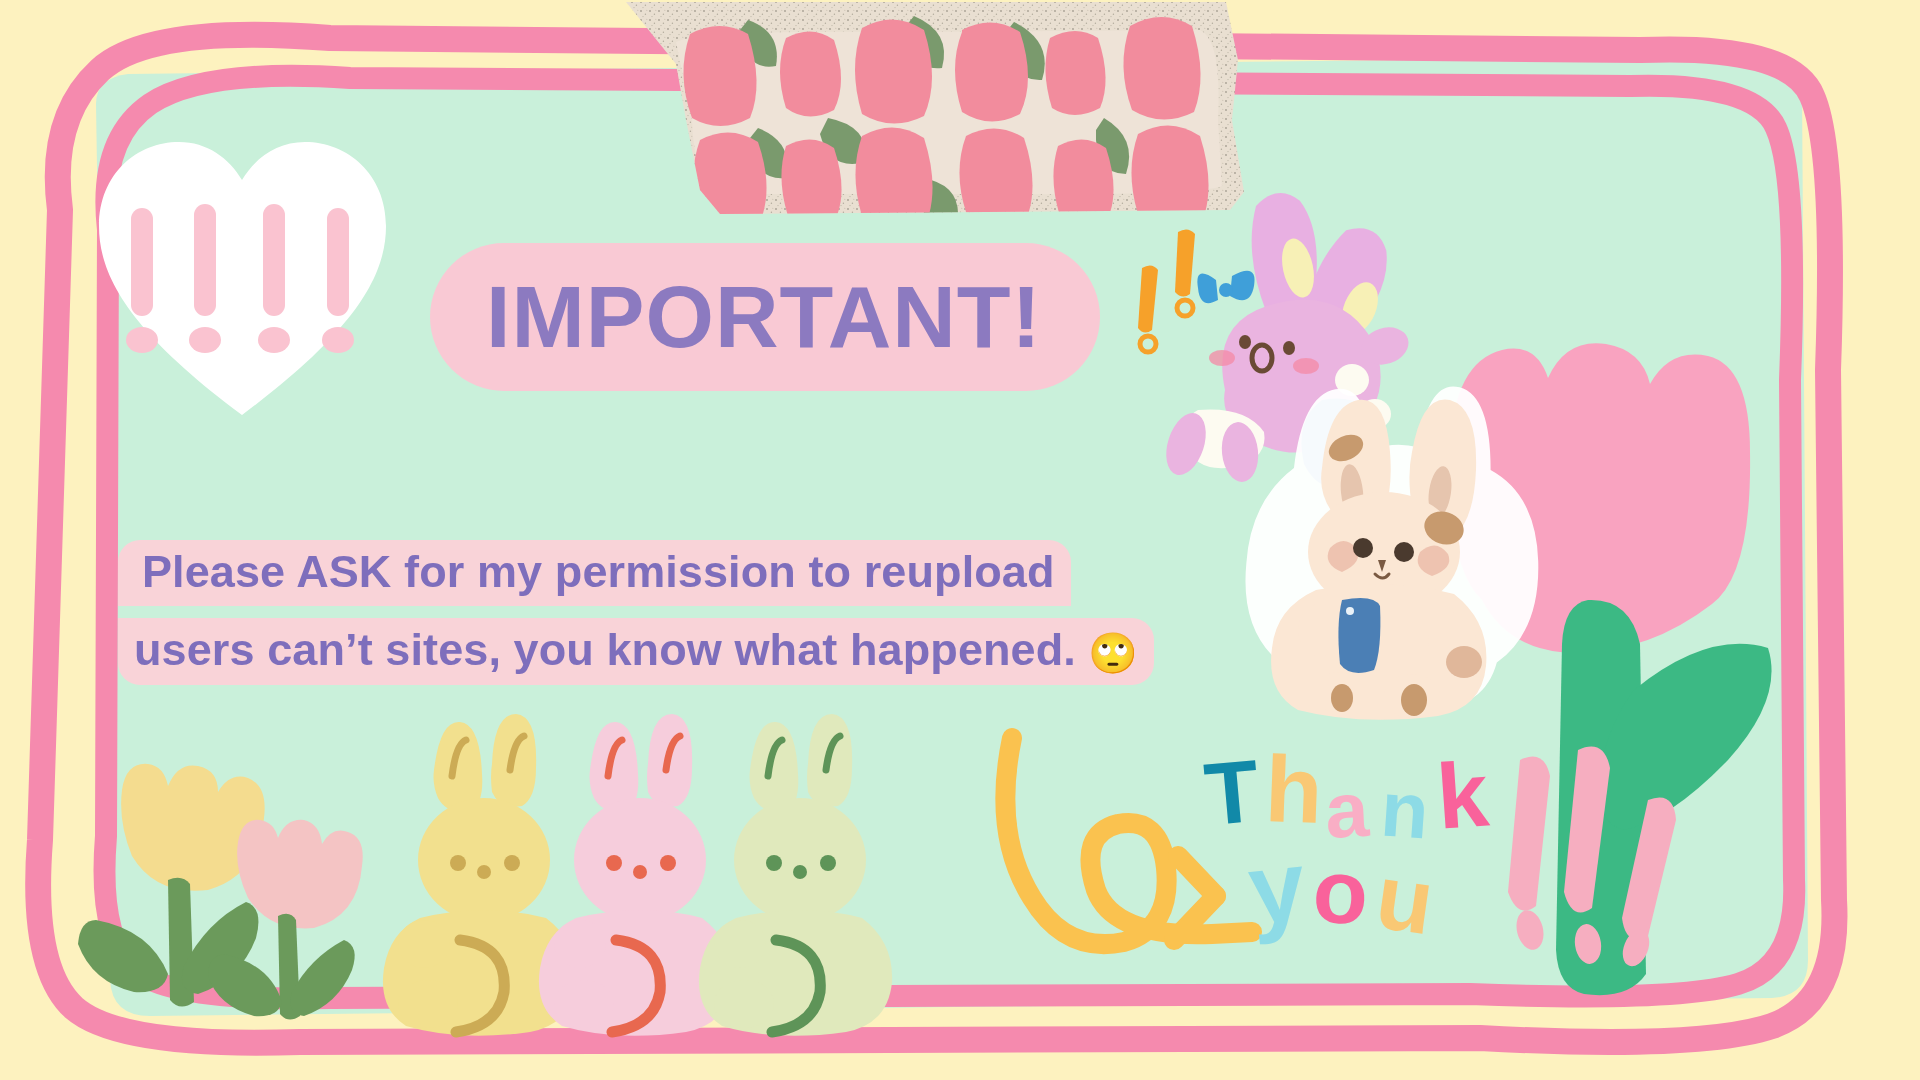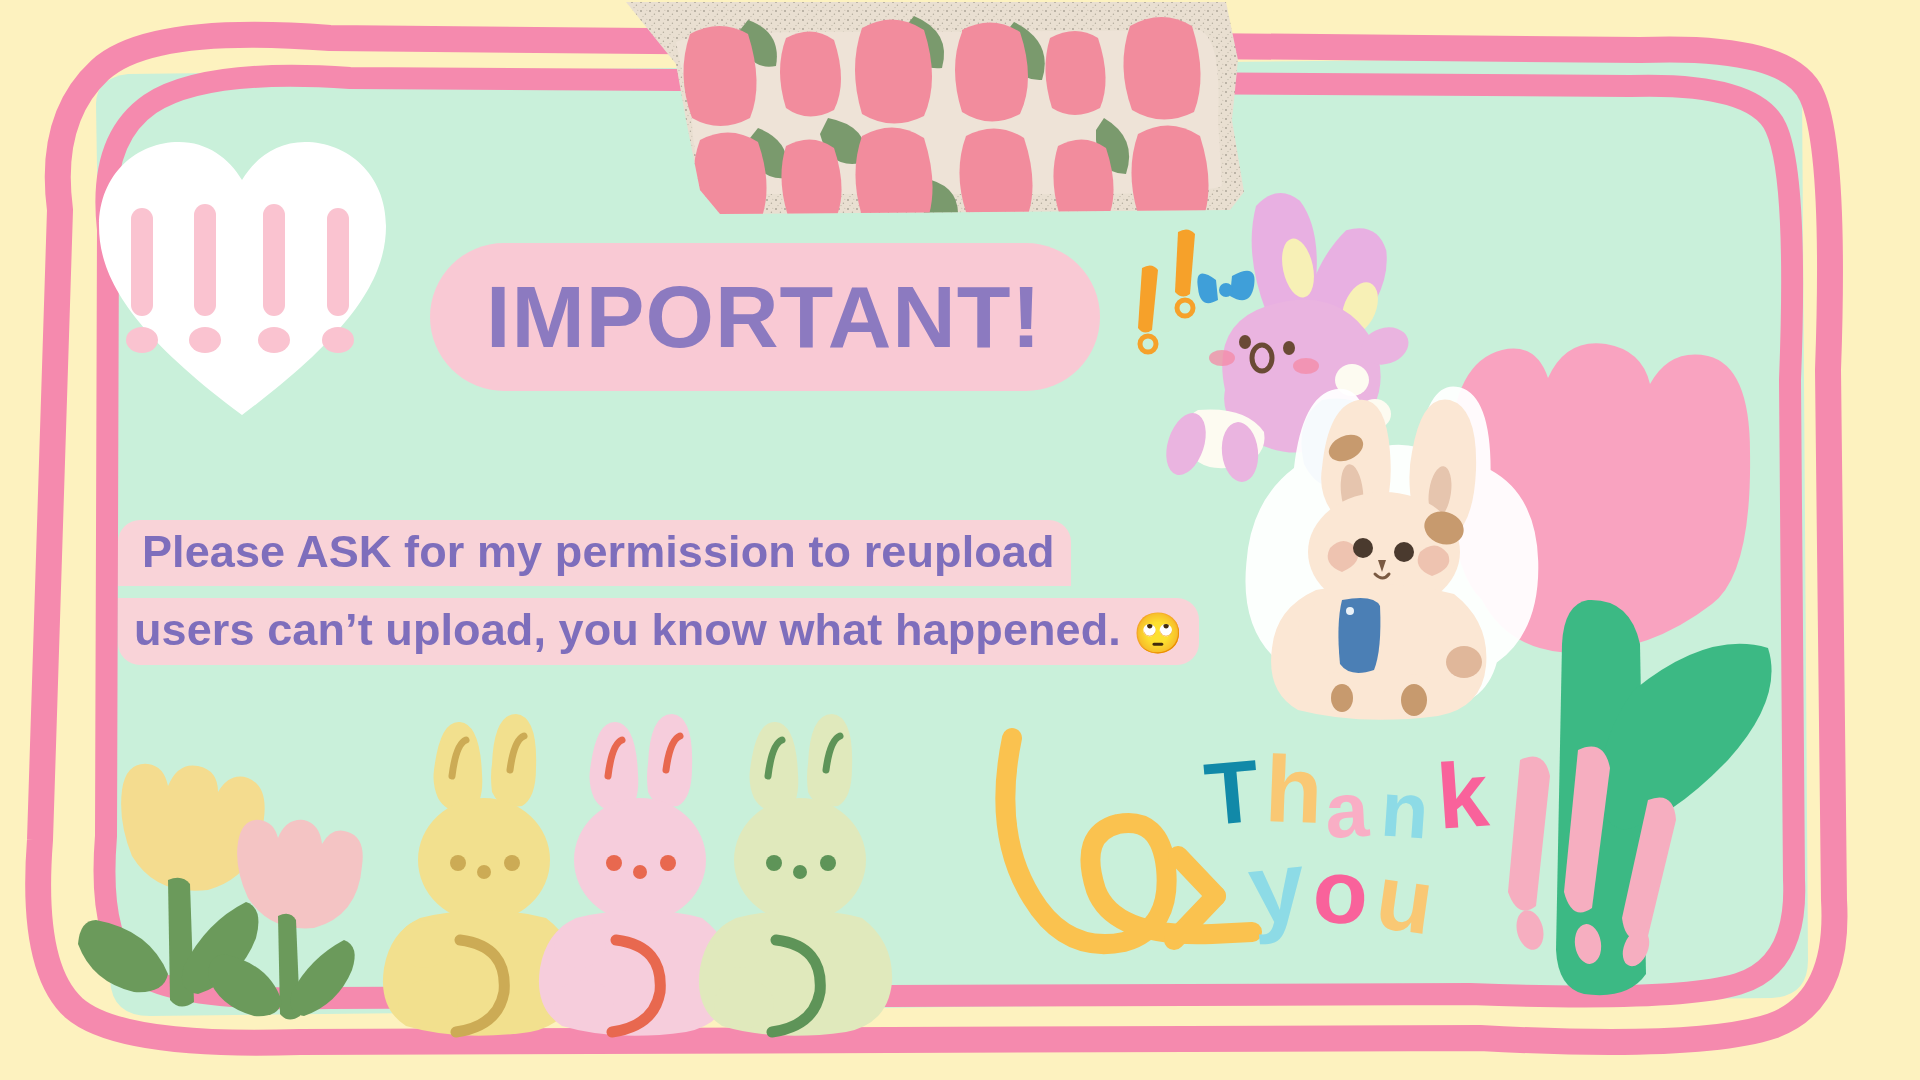--- a/index.html
+++ b/index.html
@@ -38,21 +38,21 @@
     display:inline-block;
     background:#f9d3d8;
     color:#7e6ebc;
     font-size:45px;font-weight:700;
     line-height:1.02;
     padding:9px 16px 11px 16px;
     letter-spacing:0.1px;
     white-space:nowrap;
     font-family:"Liberation Sans", sans-serif;
   }
-  .nl1{border-radius:22px 22px 0 0;padding-left:24px;}
+  .nl1{border-radius:22px 22px 0 0;padding-left:24px;margin-top:20px;}
   .nl2{border-radius:0 22px 0 0;margin-top:-6px;}
   .nl3{border-radius:0 22px 22px 22px;margin-top:-6px;}
   .emoji{font-size:40px;vertical-align:-2px;}
 
   
   #thank-you{position:absolute;left:1205px;top:745px;width:310px;height:215px;z-index:26;}
   .ty-letter{position:absolute;font-weight:700;line-height:1;
     font-family:"Liberation Sans", sans-serif;}
 </style>
 </head>
@@ -228,21 +228,21 @@
       <path d="M1375,574 q8,8 14,0" fill="none" stroke="#7a5a42" stroke-width="3" stroke-linecap="round"></path>
 
       <path d="M1342,600 q32,-6 38,6 q2,44 -6,64 q-24,8 -34,-6 q-4,-40 2,-64 z" fill="#4b7fb5"></path>
       <circle cx="1350" cy="611" r="4" fill="#eaf2f8"></circle>
     </g>
   </svg>
 
   <div id="notice-block">
     <div class="notice-line nl1"> Please ASK for my permission to reupload</div><br>
     <br>
-    <div class="notice-line nl3"><span>users can’t upload, you know what happened.</span> <span class="emoji">🙄</span></div>
+    <div class="notice-line nl3"><span>users can’t sites, you know what happened.</span> <span class="emoji">🙄</span></div>
   </div>
 
   <svg class="svgfull" viewBox="0 0 1920 1080" style="z-index:22;">
 
     <g>
       <path d="M122,790 q4,-28 26,-26 q16,2 20,22 q10,-24 30,-20 q20,4 20,26 q12,-20 30,-14 q20,8 16,40 q-6,58 -56,72 q-52,6 -76,-34 q-14,-34 -10,-66 z" fill="#f4dc8f"></path>
       <path d="M168,880 q14,-6 22,4 l4,118 q-14,10 -24,-2 z" fill="#6b9a5b"></path>
       <path d="M96,920 q54,10 72,54 q-4,20 -34,18 q-42,-10 -56,-48 q2,-24 18,-24 z" fill="#6b9a5b"></path>
       <path d="M246,902 q18,6 10,36 q-16,42 -58,56 q-22,-4 -14,-28 q22,-44 62,-64 z" fill="#6b9a5b"></path>
     </g>

